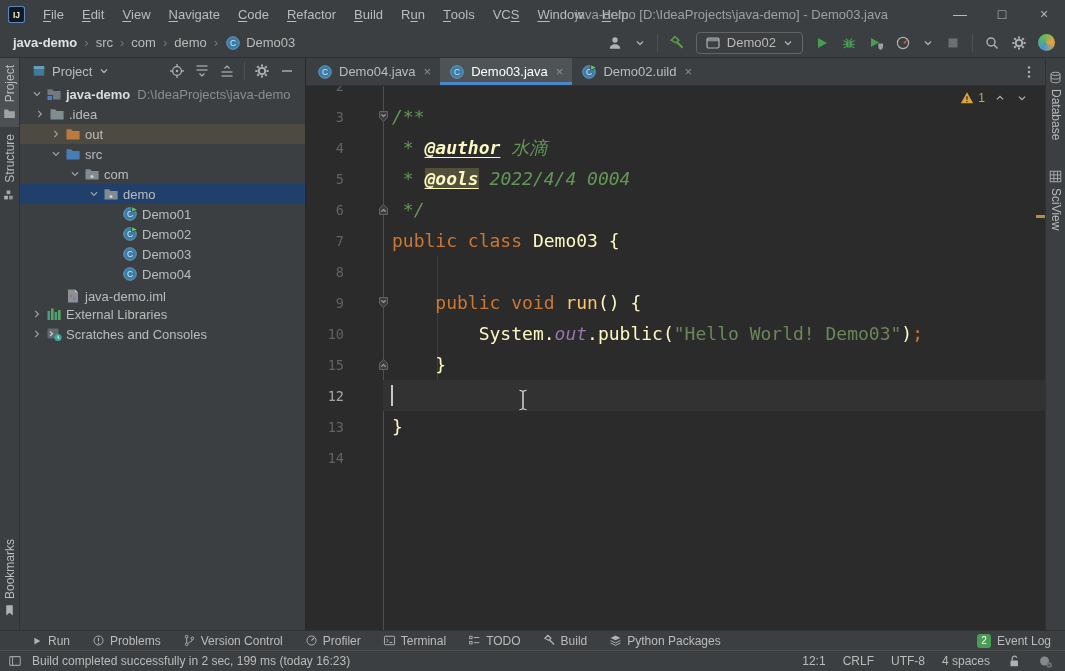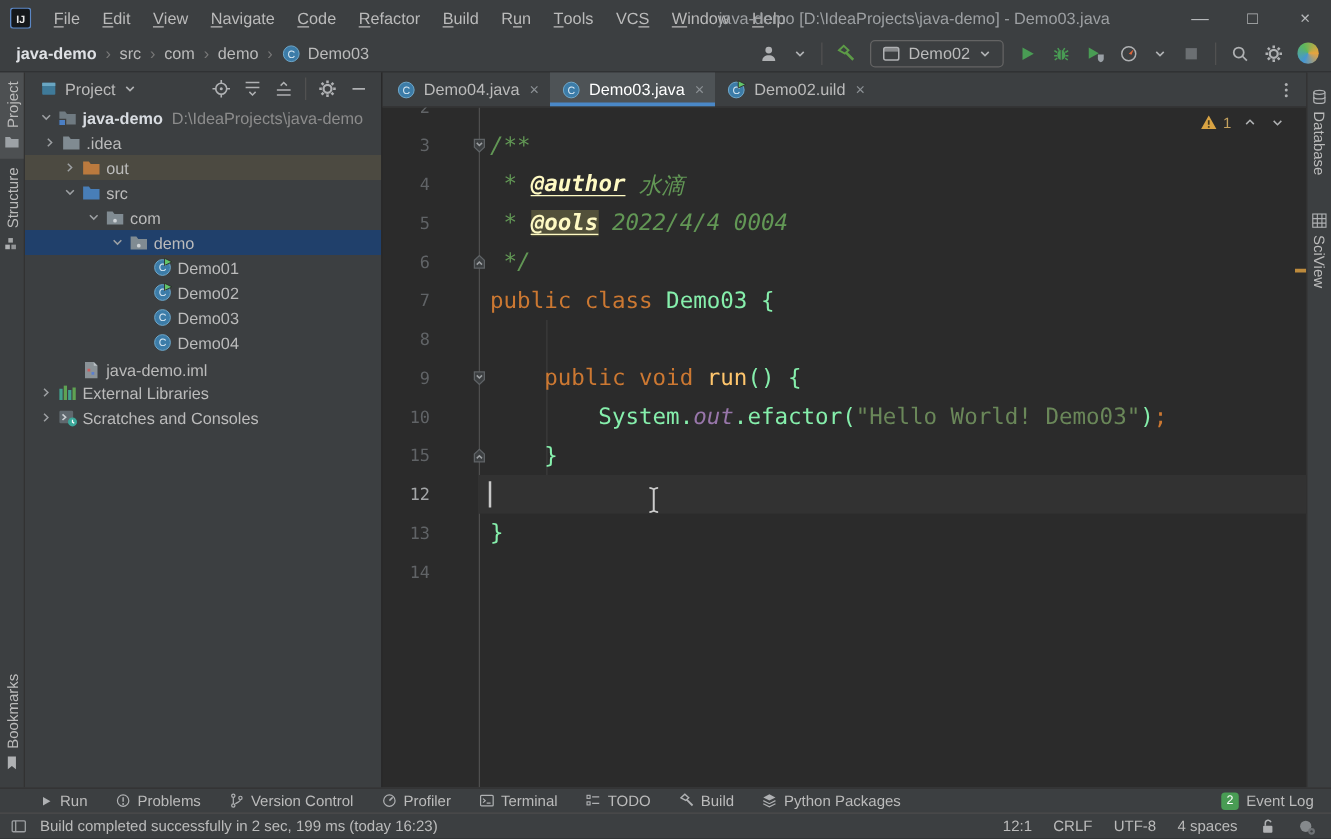--- a/index.html
+++ b/index.html
@@ -73,21 +73,21 @@
   #code-lines{margin-top:-16px;position:relative;}
   .code-line{height:31px;display:flex;align-items:stretch;position:relative;}
   .ln{width:38px;flex:none;text-align:right;color:#606366;font-size:13.5px;align-self:center;}
   .fold-slot{width:39px;flex:none;position:relative;}
   .fold-mark{position:absolute;right:-7px;top:9px;}
   .body{flex:1;padding-left:9px;display:flex;align-items:center;white-space:pre;font-size:18px;color:#a9b7c6;}
   .code-line.current .body{background:#323232;}
   .code-line.current .ln{color:#a4a6a8;}
   .caret{width:2px;height:21px;background:#c8c8c8;margin-left:-1px;flex:none;}
   .tk-kw{color:#cc7832;}
-  .tk-pln{color:#86efac;}
+  .tk-pln{color:#fef9c3;}
   .tk-doc{color:#629755;font-style:italic;}
   .tk-doctag{color:#fef9c3;font-weight:bold;font-style:italic;text-decoration:underline;text-underline-offset:3px;}
   .tk-str{color:#6a8759;}
   .tk-fld{color:#9876aa;font-style:italic;}
   .tk-mth{color:#ffc66d;}
   .hl{background:#52503a;}
   #inspect{position:absolute;top:5px;right:16px;display:flex;align-items:center;gap:8px;font-family:"Liberation Sans",sans-serif;font-size:12px;color:#c4a25f;}
   #inspect .cnt{margin-left:-4px;}
   #stripe-mark{position:absolute;right:0;top:129px;width:9px;height:3px;background:#bd8a3c;}
 
@@ -628,21 +628,21 @@
                 <span class="fold-mark"><svg width="13" height="13" viewBox="0 0 13 13" xmlns="http://www.w3.org/2000/svg">
                     <path d="M2.5 1.5h8v6.2L6.5 11.5 2.5 7.7z" fill="#3c3f41" stroke="#5f6366"></path>
                     <polyline points="4.4,4.3 6.5,6.4 8.6,4.3" fill="none" stroke="#9da0a3" stroke-width="1.2"></polyline>
                   </svg></span>
               </span>
               <span class="body"><span class="tk-pln">    </span><span class="tk-kw">public void</span><span class="tk-pln"> </span><span class="tk-mth">run</span><span class="tk-pln">() {</span></span>
             </div>
             <div class="code-line">
               <span class="ln">10</span>
               <span class="fold-slot"></span>
-              <span class="body"><span class="tk-pln">        System.</span><span class="tk-fld">out</span><span class="tk-pln">.efactor(</span><span class="tk-str">"Hello World! Demo03"</span><span class="tk-pln">)</span><span class="tk-kw">;</span></span>
+              <span class="body"><span class="tk-pln">        System.</span><span class="tk-fld">out</span><span class="tk-pln">.public(</span><span class="tk-str">"Hello World! Demo03"</span><span class="tk-pln">)</span><span class="tk-kw">;</span></span>
             </div>
             <div class="code-line">
               <span class="ln">15</span>
               <span class="fold-slot">
                 <span class="fold-mark"><svg width="13" height="13" viewBox="0 0 13 13" xmlns="http://www.w3.org/2000/svg">
                     <path d="M2.5 11.5h8V5.3L6.5 1.5 2.5 5.3z" fill="#3c3f41" stroke="#5f6366"></path>
                     <polyline points="4.4,8.7 6.5,6.6 8.6,8.7" fill="none" stroke="#9da0a3" stroke-width="1.2"></polyline>
                   </svg></span>
               </span>
               <span class="body"><span class="tk-pln">    }</span></span>

